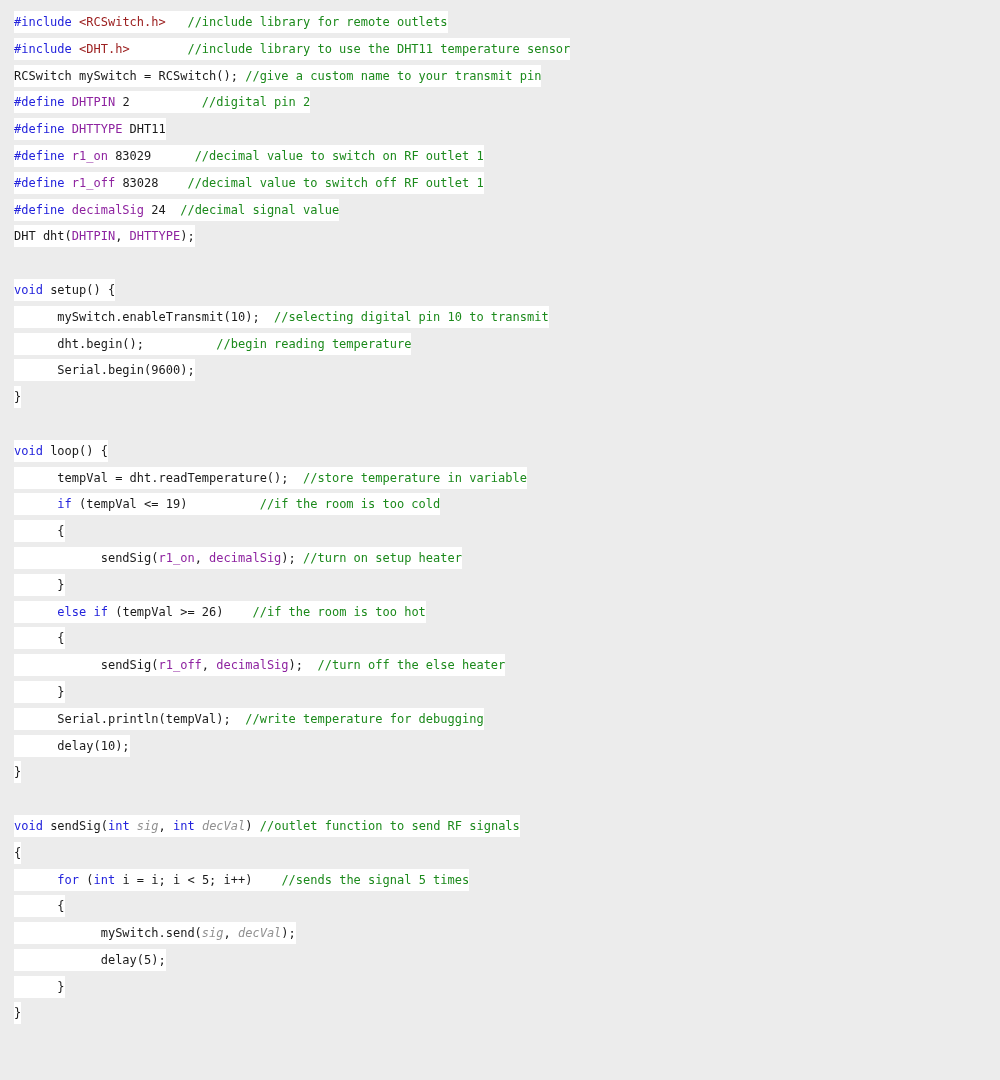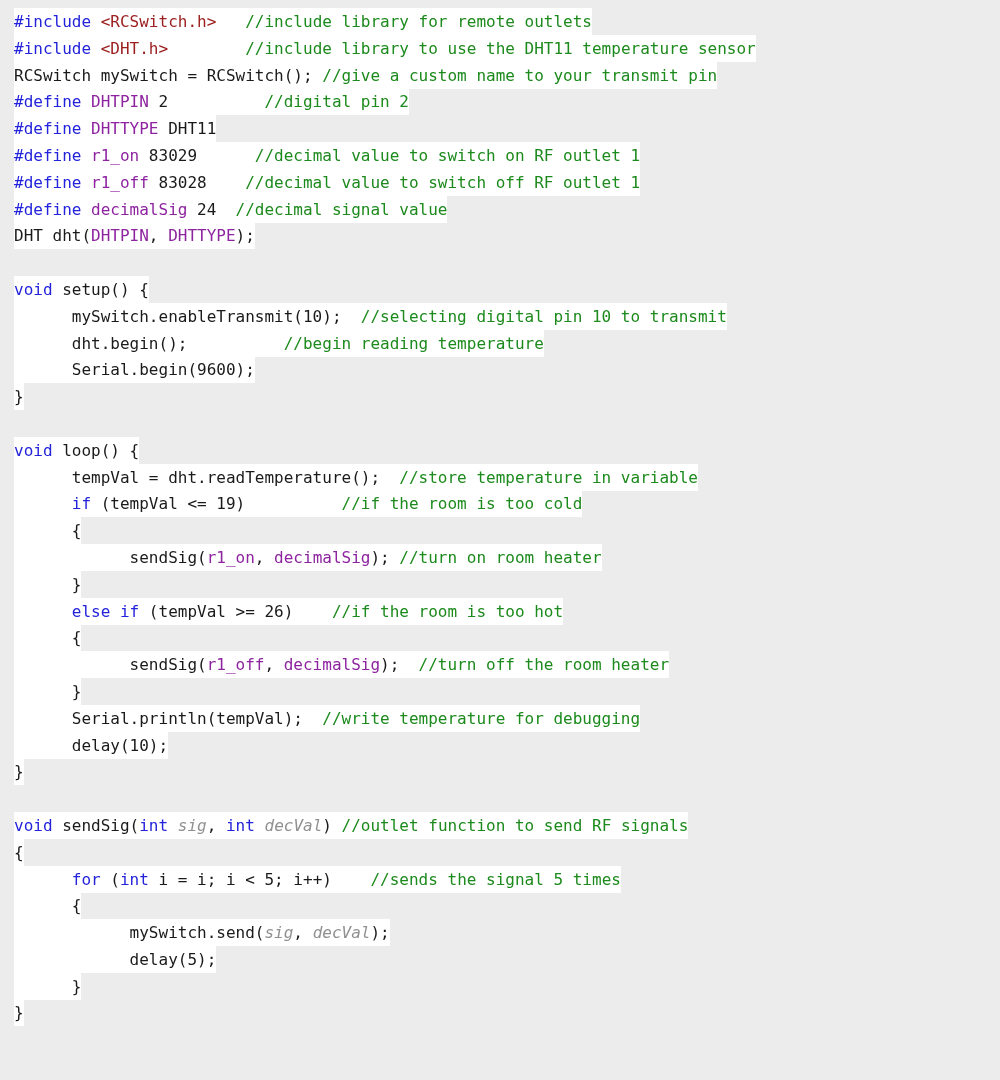--- a/index.html
+++ b/index.html
@@ -16,21 +16,21 @@
   }
   #code-listing {
     position: relative;
     padding-top: 9px;
     padding-left: 14px;
     box-sizing: border-box;
   }
   .code-line {
     height: 26.8px;
     line-height: 26.8px;
-    font-size: 16px;
+    font-size: 12px;
     white-space: pre;
     letter-spacing: 0px;
     color: #1a1a1a;
   }
   .code-line .run {
     background: #ffffff;
     display: inline;
     padding: 4px 0 4px 0;
     box-decoration-break: clone;
     -webkit-box-decoration-break: clone;
@@ -63,25 +63,25 @@
     <div class="code-line"><span class="run"><span class="kw">void</span><span class="pln"> setup() {</span></span></div>
     <div class="code-line"><span class="run"><span class="pln">      mySwitch.enableTransmit(10);</span><span class="pln">  </span><span class="cmt">//selecting digital pin 10 to transmit</span></span></div>
     <div class="code-line"><span class="run"><span class="pln">      dht.begin();</span><span class="pln">          </span><span class="cmt">//begin reading temperature</span></span></div>
     <div class="code-line"><span class="run"><span class="pln">      Serial.begin(9600);</span></span></div>
     <div class="code-line"><span class="run"><span class="pln">}</span></span></div>
     <div class="code-line blank">&nbsp;</div>
     <div class="code-line"><span class="run"><span class="kw">void</span><span class="pln"> loop() {</span></span></div>
     <div class="code-line"><span class="run"><span class="pln">      tempVal = dht.readTemperature();</span><span class="pln">  </span><span class="cmt">//store temperature in variable</span></span></div>
     <div class="code-line"><span class="run"><span class="pln">      </span><span class="kw">if</span><span class="pln"> (tempVal &lt;= 19)</span><span class="pln">          </span><span class="cmt">//if the room is too cold</span></span></div>
     <div class="code-line"><span class="run"><span class="pln">      {</span></span></div>
-    <div class="code-line"><span class="run"><span class="pln">            sendSig(</span><span class="mac">r1_on</span><span class="pln">, </span><span class="mac">decimalSig</span><span class="pln">); </span><span class="cmt">//turn on room heater</span></span></div>
+    <div class="code-line"><span class="run"><span class="pln">            sendSig(</span><span class="mac">r1_on</span><span class="pln">, </span><span class="mac">decimalSig</span><span class="pln">); </span><span class="cmt">//turn on setup heater</span></span></div>
     <div class="code-line"><span class="run"><span class="pln">      }</span></span></div>
     <div class="code-line"><span class="run"><span class="pln">      </span><span class="kw">else</span><span class="pln"> </span><span class="kw">if</span><span class="pln"> (tempVal &gt;= 26)</span><span class="pln">    </span><span class="cmt">//if the room is too hot</span></span></div>
     <div class="code-line"><span class="run"><span class="pln">      {</span></span></div>
-    <div class="code-line"><span class="run"><span class="pln">            sendSig(</span><span class="mac">r1_off</span><span class="pln">, </span><span class="mac">decimalSig</span><span class="pln">);  </span><span class="cmt">//turn off the room heater</span></span></div>
+    <div class="code-line"><span class="run"><span class="pln">            sendSig(</span><span class="mac">r1_off</span><span class="pln">, </span><span class="mac">decimalSig</span><span class="pln">);  </span><span class="cmt">//turn off the else heater</span></span></div>
     <div class="code-line"><span class="run"><span class="pln">      }</span></span></div>
     <div class="code-line"><span class="run"><span class="pln">      Serial.println(tempVal);</span><span class="pln">  </span><span class="cmt">//write temperature for debugging</span></span></div>
     <div class="code-line"><span class="run"><span class="pln">      delay(10);</span></span></div>
     <div class="code-line"><span class="run"><span class="pln">}</span></span></div>
     <div class="code-line blank">&nbsp;</div>
     <div class="code-line"><span class="run"><span class="kw">void</span><span class="pln"> sendSig(</span><span class="kw">int</span><span class="pln"> </span><span class="par">sig</span><span class="pln">, </span><span class="kw">int</span><span class="pln"> </span><span class="par">decVal</span><span class="pln">) </span><span class="cmt">//outlet function to send RF signals</span></span></div>
     <div class="code-line"><span class="run"><span class="pln">{</span></span></div>
     <div class="code-line"><span class="run"><span class="pln">      </span><span class="kw">for</span><span class="pln"> (</span><span class="kw">int</span><span class="pln"> i = i; i &lt; 5; i++)</span><span class="pln">    </span><span class="cmt">//sends the signal 5 times</span></span></div>
     <div class="code-line"><span class="run"><span class="pln">      {</span></span></div>
     <div class="code-line"><span class="run"><span class="pln">            mySwitch.send(</span><span class="par">sig</span><span class="pln">, </span><span class="par">decVal</span><span class="pln">);</span></span></div>

